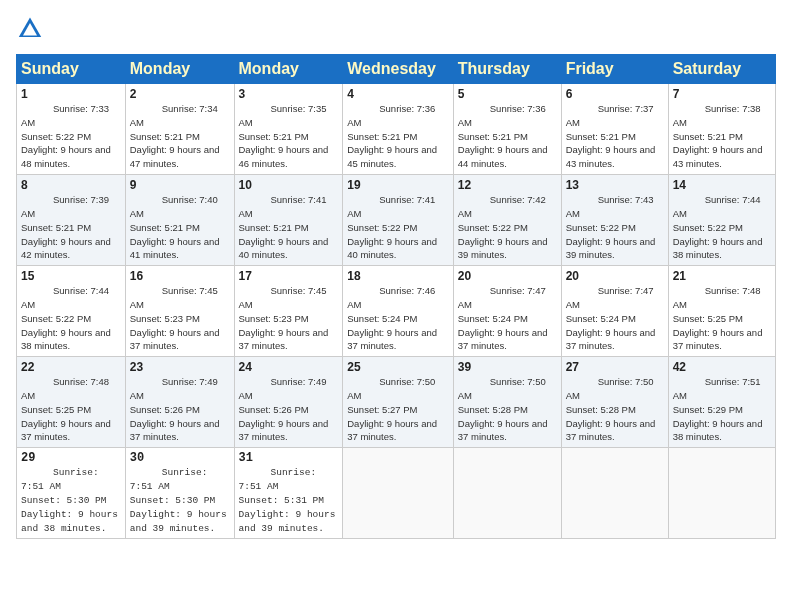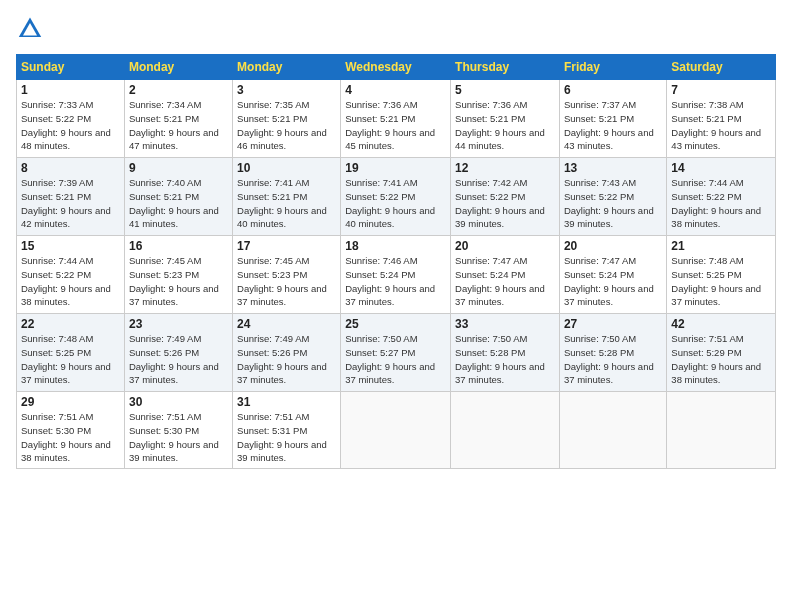--- a/index.html
+++ b/index.html
@@ -52,23 +52,23 @@
       font-size: 14px;
       color: #555;
     }
     .calendar {
       width: 100%;
       border-collapse: collapse;
       font-size: 10.5px;
     }
     .calendar th {
       background: #1a6fc4;
-      color: #fde047;
+      color: #fef9c3;
       padding: 5px 4px;
-      font-size: 12px;
+      font-size: 16px;
       font-weight: bold;
       text-align: left;
       border: 1px solid #1a6fc4;
     }
     .calendar td {
       border: 1px solid #ccc;
       padding: 3px 4px;
       vertical-align: top;
       width: 113px;
       height: 78px;
@@ -81,26 +81,28 @@
       font-size: 12px;
       font-weight: bold;
       color: #222;
       display: block;
       margin-bottom: 1px;
     }
     .day-info {
       font-size: 9.5px;
       color: #333;
       line-height: 1.35;
+      margin-left: 32px;
     }
     .empty-cell {
       background: #f9f9f9 !important;
     }
     .last-row td {
       height: 68px;
+      font-family: Liberation Mono, monospace;
     }
   </style>
 </head>
 <body>
 
 <div class="container">
   <div class="header">
     <div class="logo">
       <svg class="logo-icon" viewBox="0 0 40 40">
         <polygon points="20,2 36,30 4,30" fill="#1a6fc4"></polygon>
@@ -231,21 +233,21 @@
       </td>
           <td>
         <span class="day-num">24</span>
         <span class="day-info">Sunrise: 7:49 AM<br>Sunset: 5:26 PM<br>Daylight: 9 hours and 37 minutes.</span>
       </td>
           <td>
         <span class="day-num">25</span>
         <span class="day-info">Sunrise: 7:50 AM<br>Sunset: 5:27 PM<br>Daylight: 9 hours and 37 minutes.</span>
       </td>
           <td>
-        <span class="day-num">33</span>
+        <span class="day-num">39</span>
         <span class="day-info">Sunrise: 7:50 AM<br>Sunset: 5:28 PM<br>Daylight: 9 hours and 37 minutes.</span>
       </td>
           <td>
         <span class="day-num">27</span>
         <span class="day-info">Sunrise: 7:50 AM<br>Sunset: 5:28 PM<br>Daylight: 9 hours and 37 minutes.</span>
       </td>
           <td>
         <span class="day-num">42</span>
         <span class="day-info">Sunrise: 7:51 AM<br>Sunset: 5:29 PM<br>Daylight: 9 hours and 38 minutes.</span>
       </td>

